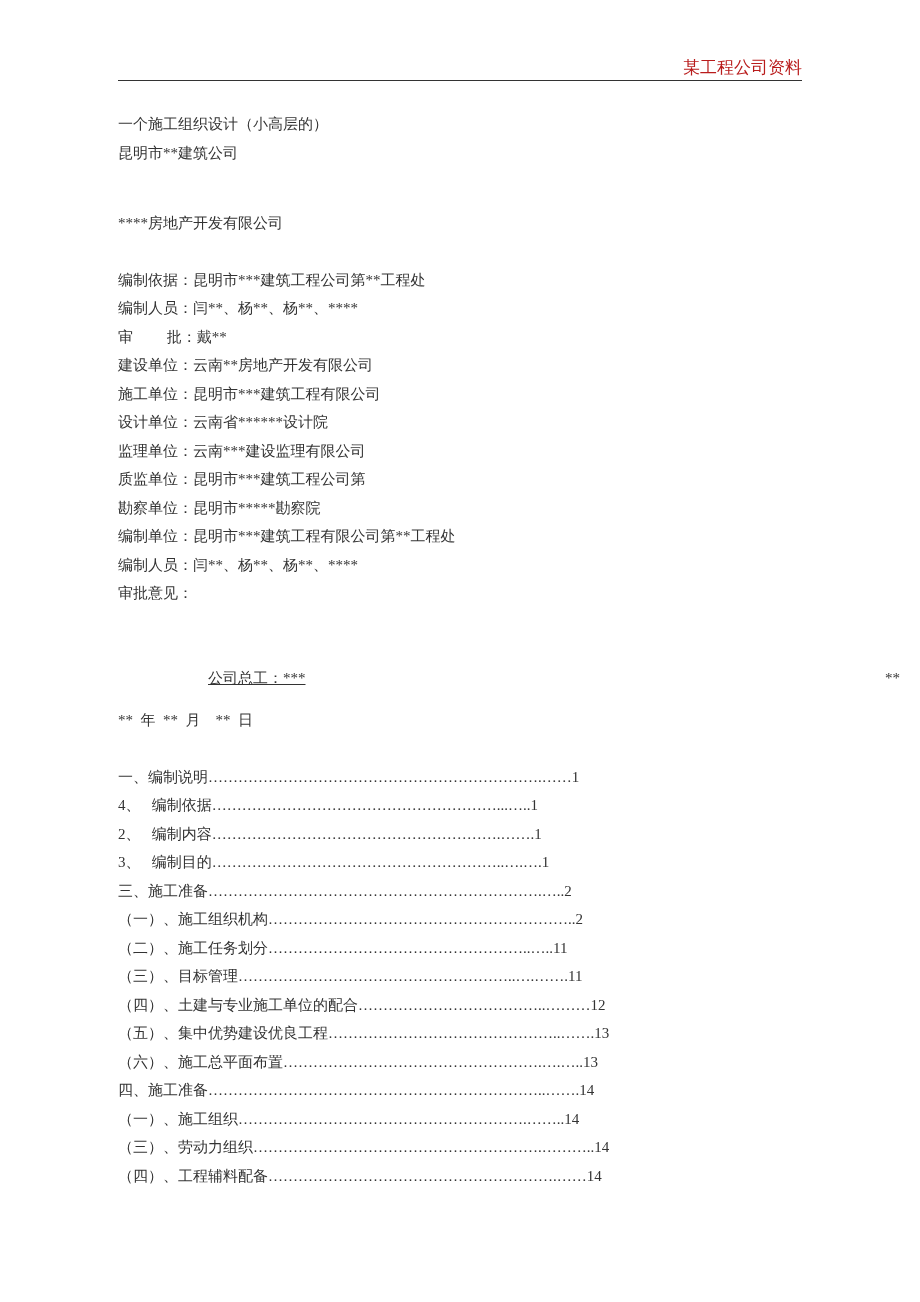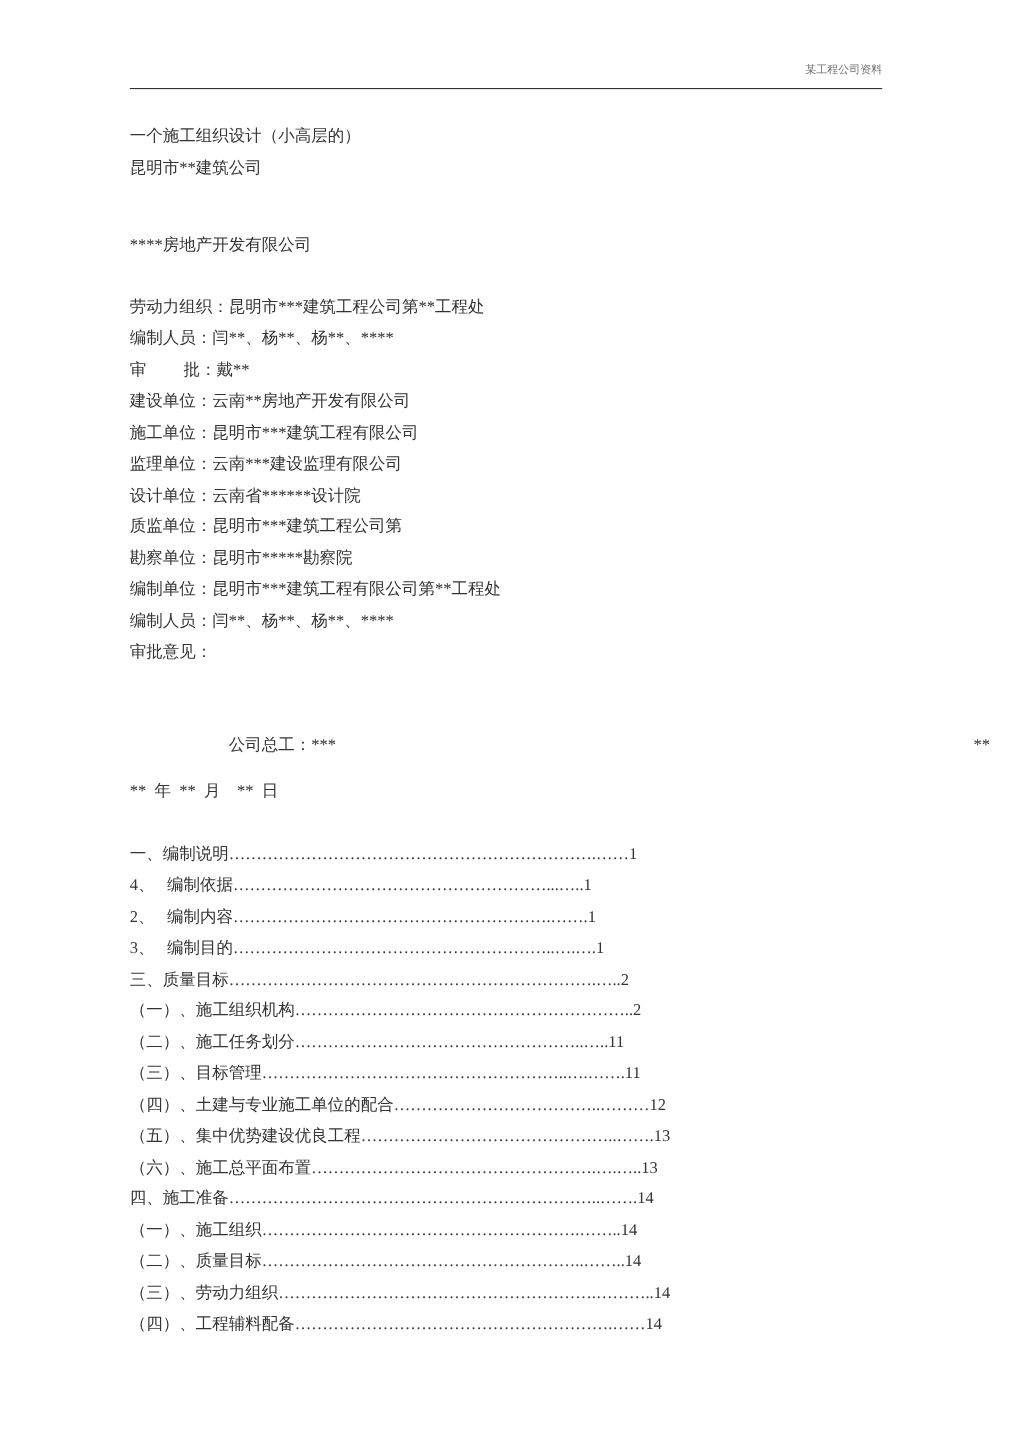--- a/index.html
+++ b/index.html
@@ -17,22 +17,22 @@
       position: relative;
     }
     .page {
       padding: 60px 118px 40px 118px;
       position: relative;
     }
     .header-right {
       position: absolute;
       top: 56px;
       right: 118px;
-      font-size: 10px;
-      color: #737373;
+      font-size: 17px;
+      color: #b91c1c;
     }
     .header-rule {
       position: absolute;
       top: 80px;
       left: 118px;
       right: 118px;
       border-top: 1px solid #333;
     }
     .content {
       margin-top: 50px;
@@ -44,20 +44,21 @@
     .spacer {
       height: 28px;
     }
     .spacer-sm {
       height: 14px;
     }
     .chief-row {
       display: flex;
       justify-content: flex-start;
       align-items: center;
+      text-decoration: underline;
     }
     .chief-left {
       padding-left: 90px;
     }
     .chief-right {
       position: absolute;
       right: 20px;
     }
     .toc-row {
       line-height: 1.9;
@@ -71,27 +72,27 @@
   <div class="header-right">某工程公司资料</div>
   <div class="header-rule"></div>
 
   <div class="content">
     <div class="line">一个施工组织设计（小高层的）</div>
     <div class="line">昆明市**建筑公司</div>
     <div class="spacer"></div>
     <div class="spacer-sm"></div>
     <div class="line">****房地产开发有限公司</div>
     <div class="spacer"></div>
-    <div class="line">劳动力组织：昆明市***建筑工程公司第**工程处</div>
+    <div class="line">编制依据：昆明市***建筑工程公司第**工程处</div>
     <div class="line">编制人员：闫**、杨**、杨**、****</div>
     <div class="line">审         批：戴**</div>
     <div class="line">建设单位：云南**房地产开发有限公司</div>
     <div class="line">施工单位：昆明市***建筑工程有限公司</div>
+    <div class="line">设计单位：云南省******设计院</div>
     <div class="line">监理单位：云南***建设监理有限公司</div>
-    <div class="line">设计单位：云南省******设计院</div>
     <div class="line">质监单位：昆明市***建筑工程公司第</div>
     <div class="line">勘察单位：昆明市*****勘察院</div>
     <div class="line">编制单位：昆明市***建筑工程有限公司第**工程处</div>
     <div class="line">编制人员：闫**、杨**、杨**、****</div>
     <div class="line">审批意见：</div>
 
     <div class="spacer"></div>
     <div class="spacer"></div>
 
     <div class="chief-row">
@@ -101,28 +102,27 @@
 
     <div class="spacer-sm"></div>
     <div class="line">**  年  **  月    **  日</div>
 
     <div class="spacer"></div>
 
     <div class="toc-row">一、编制说明………………………………………………………….……1</div>
     <div class="toc-row">4、   编制依据…………………………………………………...…..1</div>
     <div class="toc-row">2、   编制内容………………………………………………….…….1</div>
     <div class="toc-row">3、   编制目的…………………………………………………..….….1</div>
-    <div class="toc-row">三、质量目标………………………………………………………….…..2</div>
+    <div class="toc-row">三、施工准备………………………………………………………….…..2</div>
     <div class="toc-row">（一）、施工组织机构……………………………………………………..2</div>
     <div class="toc-row">（二）、施工任务划分……………………………………………..…..11</div>
     <div class="toc-row">（三）、目标管理………………………………………………..….…….11</div>
     <div class="toc-row">（四）、土建与专业施工单位的配合………………………………..………12</div>
     <div class="toc-row">（五）、集中优势建设优良工程………………………………………..…….13</div>
     <div class="toc-row">（六）、施工总平面布置…………………………………………….….…..13</div>
     <div class="toc-row">四、施工准备…………………………………………………………..…….14</div>
     <div class="toc-row">（一）、施工组织………………………………………………….……..14</div>
-    <div class="toc-row">（二）、质量目标…………………………………………………..……..14</div>
     <div class="toc-row">（三）、劳动力组织………………………………………………….………..14</div>
     <div class="toc-row">（四）、工程辅料配备………………………………………………….……14</div>
 
   </div>
 
 </div>
 
 </body></html>

